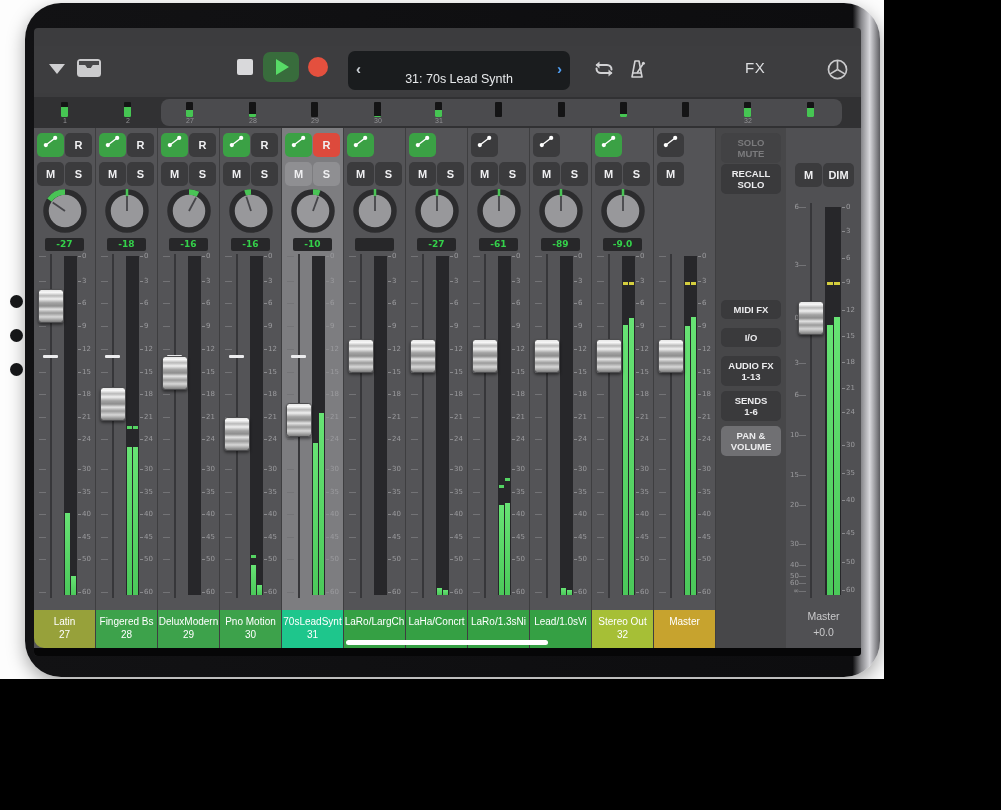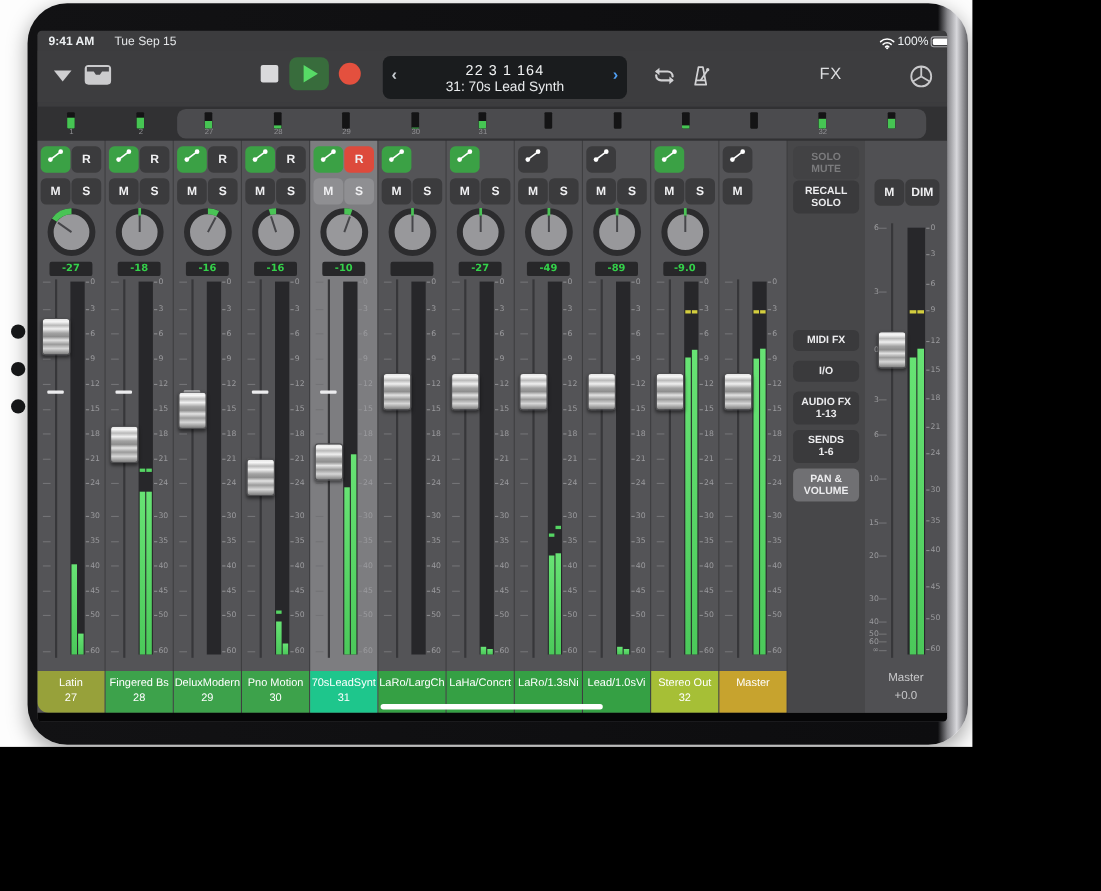--- a/index.html
+++ b/index.html
@@ -97,54 +97,36 @@
 <div id="stage">
 
   <div class="white-bg"></div>
   <div class="side-btn" style="top:295px"></div>
   <div class="side-btn" style="top:329px"></div>
   <div class="side-btn" style="top:363px"></div>
 
   <div class="device">
     <div class="screen">
 
-      <div class="statusbar">
-        <span class="sb-time">9:41 AM</span>
-        <span class="sb-date">Tue Sep 15</span>
-        <span class="wifi">
-          <svg width="15" height="11" viewBox="0 0 16 12">
-              <g stroke="#fff" stroke-width="1.5" fill="none" stroke-linecap="round">
-                <path d="M1.5 4.2 A 9.2 9.2 0 0 1 14.5 4.2"></path>
-                <path d="M4 6.9 A 5.7 5.7 0 0 1 12 6.9"></path>
-                <path d="M6.4 9.4 A 2.4 2.4 0 0 1 9.6 9.4"></path>
-              </g>
-              <circle cx="8" cy="10.8" r="1.1" fill="#fff"></circle>
-            </svg>
-        </span>
-        <span class="sb-batt-label">100%</span>
-        <span class="batt"></span>
-
-      </div>
 
       <div class="toolbar">
         <div class="tb-tri"></div>
         <div class="tb-tray">
           <svg width="26" height="21" viewBox="0 0 26 21">
               <rect x="1" y="2" width="24" height="18" rx="3.5" fill="#cbcbcd"></rect>
               <path d="M3 4 h20 v4 h-6.2 l-2 3 h-3.6 l-2 -3 H3 Z" fill="#47474a"></path>
             </svg>
         </div>
         <div class="tb-stop"></div>
         <div class="tb-play">
             <i></i>
           </div>
         <div class="tb-rec"></div>
         <div class="lcd">
           <span class="lcd-prev">‹</span>
-          <div class="lcd-pos">22  3  1  164</div>
           <div class="lcd-track">31: 70s Lead Synth</div>
           <span class="lcd-next">›</span>
         </div>
         <div class="tb-cycle">
           <svg width="28" height="22" viewBox="0 0 28 22">
               <g stroke="#d2d2d4" stroke-width="2" fill="none" stroke-linecap="round">
                 <path d="M7 7 H17 a4.5 4.5 0 0 1 4.5 4.5"></path>
                 <path d="M21 15 H11 a4.5 4.5 0 0 1 -4.5 -4.5"></path>
               </g>
               <path d="M9.5 3.5 L5.5 7 L9.5 10.5 Z" fill="#d2d2d4"></path>
@@ -706,21 +688,21 @@
                 <circle cx="12.4" cy="4.6" r="2" fill="#fff"></circle>
               </svg></div>
             <div class="btn" style="left: 3px; top: 34px;">M</div>
             <div class="btn" style="left: 31px; top: 34px;">S</div>
             <div class="knob"><svg width="46" height="46" viewBox="0 0 46 46">
                 <circle cx="23" cy="23" r="17" fill="#98989b"></circle>
                 <circle cx="23" cy="23" r="19" fill="none" stroke="#2c2c2e" stroke-width="5.5"></circle>
                 <line x1="23" y1="1" x2="23" y2="9" stroke="#49c455" stroke-width="2.5"></line>
                 <line x1="23" y1="23" x2="23" y2="8" stroke="#46464a" stroke-width="1.8"></line>
               </svg></div>
-            <div class="badge">-49</div>
+            <div class="badge">-61</div>
             <div class="ftrack"></div>
             <div class="tick" style="top: 128px;"></div>
             <div class="sc-tick" style="top: 128px;"></div>
             <div class="sc-lab" style="top: 124px;">0</div>
             <div class="tick" style="top: 153px;"></div>
             <div class="sc-tick" style="top: 153px;"></div>
             <div class="sc-lab" style="top: 149px;">3</div>
             <div class="tick" style="top: 175px;"></div>
             <div class="sc-tick" style="top: 175px;"></div>
             <div class="sc-lab" style="top: 171px;">6</div>

